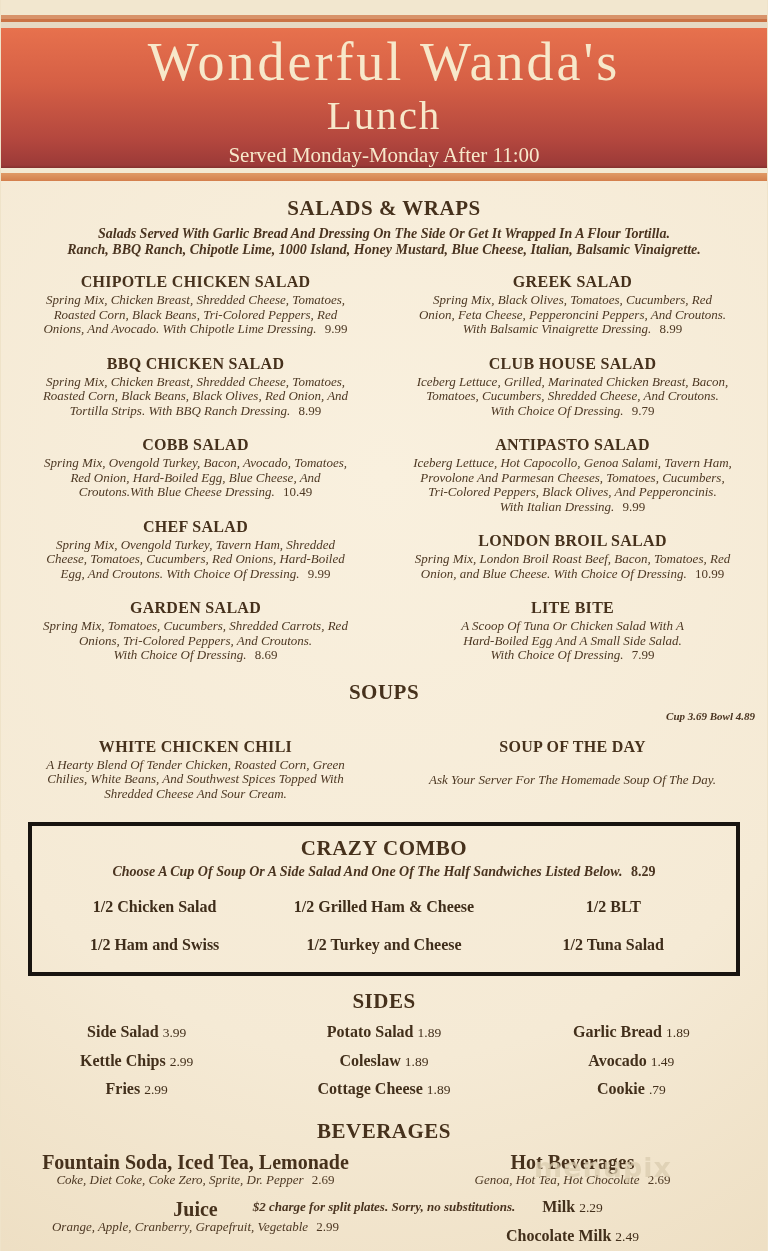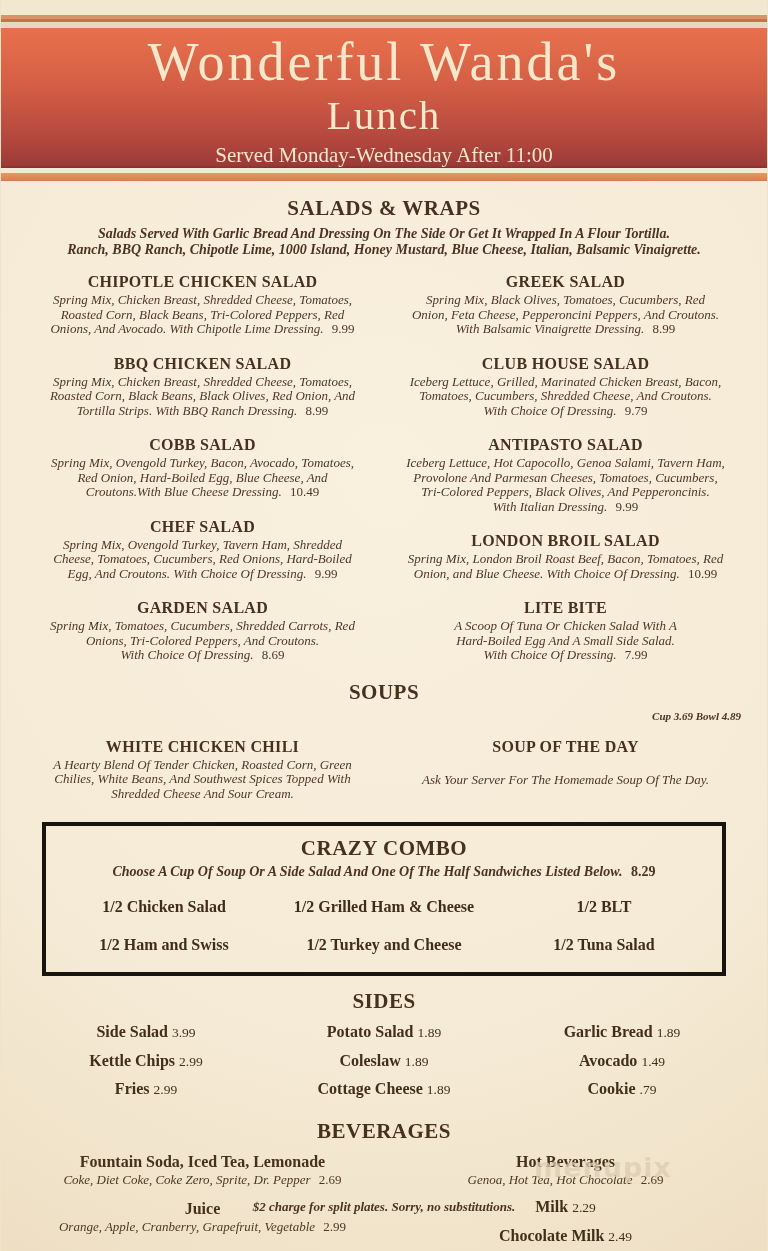--- a/index.html
+++ b/index.html
@@ -18,21 +18,21 @@
     height:140px; text-align:center; padding-top:6px;
     background:linear-gradient(180deg,#e7714d 0%, #d55f45 40%, #b3473e 80%, #9c3a38 98%, #82302e 100%);
     color:#f7e8ca;
   }
   .banner .title1 { font-size:54px; line-height:56px; letter-spacing:3px; font-weight:normal; }
   .banner .title2 { font-size:41px; line-height:50px; letter-spacing:2px; font-weight:normal; }
   .banner .subtitle { font-size:21px; line-height:26px; margin-top:2px; }
   .stripe-gap-bottom { height:5px; background:#f3e9d3; }
   .stripe-orange-c { height:8px; background:linear-gradient(180deg,#e09a66,#d47f4c); }
   
-  main { padding:0 26px; color:#4a3420; }
+  main { padding:0 12px; color:#4a3420; }
   .section-heading { text-align:center; font-size:21px; line-height:24px; font-weight:bold; color:#46311c; letter-spacing:.5px; }
   #salads-heading { margin-top:15px; }
   .intro { text-align:center; font-weight:bold; font-style:italic; font-size:14px; line-height:16px; color:#4a3420; margin-top:6px; }
   .two-col { display:grid; grid-template-columns:1fr 1fr; column-gap:12px; margin-top:14px; }
   .menu-item { text-align:center; margin-bottom:17px; }
   .menu-item h3 { font-size:16px; line-height:20px; margin-bottom:1px; color:#46311c; letter-spacing:.3px; }
   .desc { font-size:13px; line-height:14.5px; font-style:italic; color:#4d3823; }
   .desc-text { white-space:pre-line; }
   .price { font-style:normal; margin-left:5px; }
   
@@ -47,21 +47,21 @@
   .combo-cell { text-align:center; font-size:16px; font-weight:bold; color:#3f2d1a; }
   
   #sides-heading { margin-top:13px; }
   .sides-grid { display:grid; grid-template-columns:repeat(3,1fr); margin-top:5px; }
   .side-line { text-align:center; font-size:16px; font-weight:bold; line-height:27.5px; color:#422f1b; }
   .price-sm { font-weight:normal; font-size:13.5px; margin-left:4px; }
   
   #beverages-heading { margin-top:15px; }
   .bev-grid { display:grid; grid-template-columns:1fr 1fr; column-gap:12px; margin-top:9px; }
   .bev-block { text-align:center; }
-  .bev-block h3 { font-size:16px; line-height:20px; margin-bottom:1px; color:#46311c; }
+  .bev-block h3 { font-size:20px; line-height:20px; margin-bottom:1px; color:#46311c; }
   .bev-second { margin-top:12px; }
   .milk-line { text-align:center; font-size:16px; font-weight:bold; color:#422f1b; margin-top:11px; }
   
   .watermark {
     position:absolute; top:1152px; left:533px;
     font-family:"DejaVu Sans", sans-serif; font-size:27px; letter-spacing:1px;
     color:#dbcdb0; font-weight:bold; opacity:.75;
   }
   .footer-note {
     position:absolute; top:1199px; left:0; right:0; text-align:center;
@@ -74,21 +74,21 @@
 <div class="page">
 
   <div class="stripe-cream-top"></div>
   <div class="stripe-orange-a"></div>
   <div class="stripe-orange-b"></div>
   <div class="stripe-gap"></div>
 
   <header class="banner">
     <div class="title1">Wonderful Wanda's</div>
     <div class="title2">Lunch</div>
-    <div class="subtitle">Served Monday-Wednesday After 11:00</div>
+    <div class="subtitle">Served Monday-Monday After 11:00</div>
   </header>
 
   <div class="stripe-gap-bottom"></div>
   <div class="stripe-orange-c"></div>
 
   <main>
 
     <section>
       <h2 id="salads-heading" class="section-heading">SALADS &amp; WRAPS</h2>
       <p class="intro">Salads Served With Garlic Bread And Dressing On The Side Or Get It Wrapped In A Flour Tortilla.</p>

